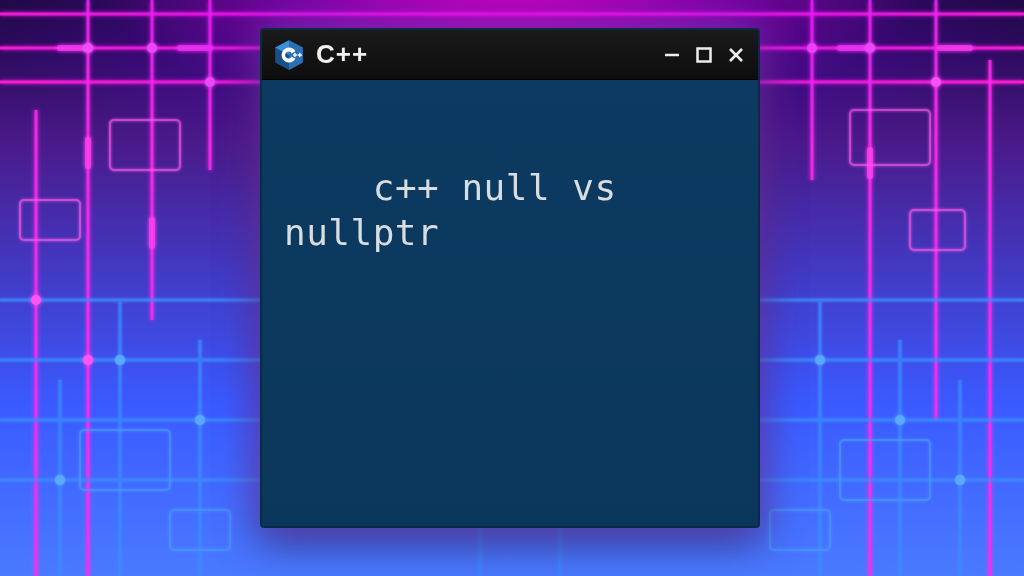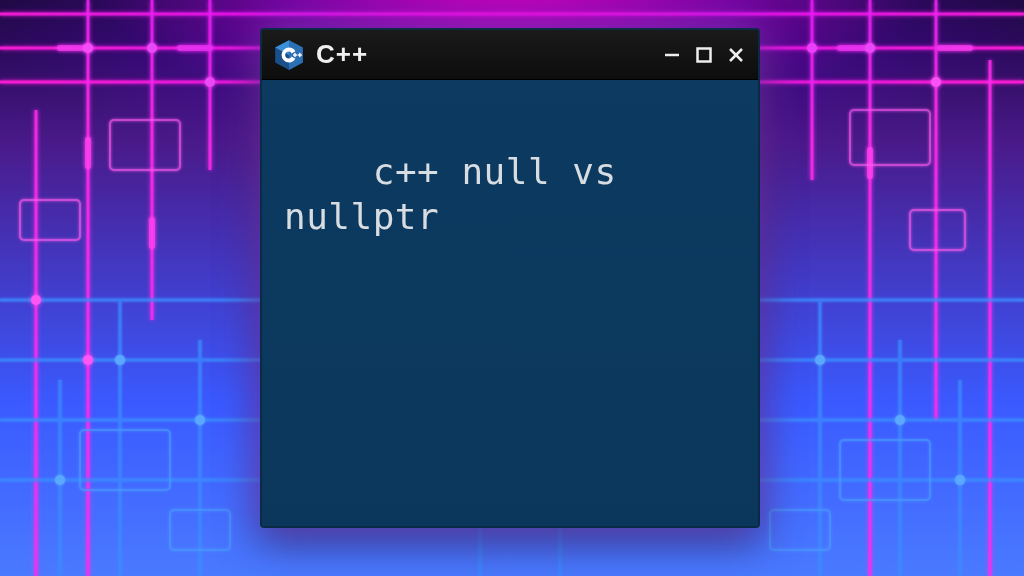--- a/index.html
+++ b/index.html
@@ -69,21 +69,21 @@
     .win-btn {
       width: 24px; height: 24px;
       display: flex; align-items: center; justify-content: center;
       color: #eee;
       font-size: 20px;
       cursor: default;
     }
     .win-btn svg { stroke: #eee; }
     .terminal-body {
       flex: 1;
-      padding: 24px 22px;
+      padding: 40px 22px;
       color: #d8dde2;
       font-size: 36px;
       line-height: 1.25;
       font-family: 'DejaVu Sans Mono', 'Consolas', 'Courier New', monospace;
       font-weight: 400;
       letter-spacing: 0.5px;
       white-space: pre-wrap;
       word-wrap: break-word;
       background: linear-gradient(180deg, #0c3a60 0%, #0b375c 100%);
     }

